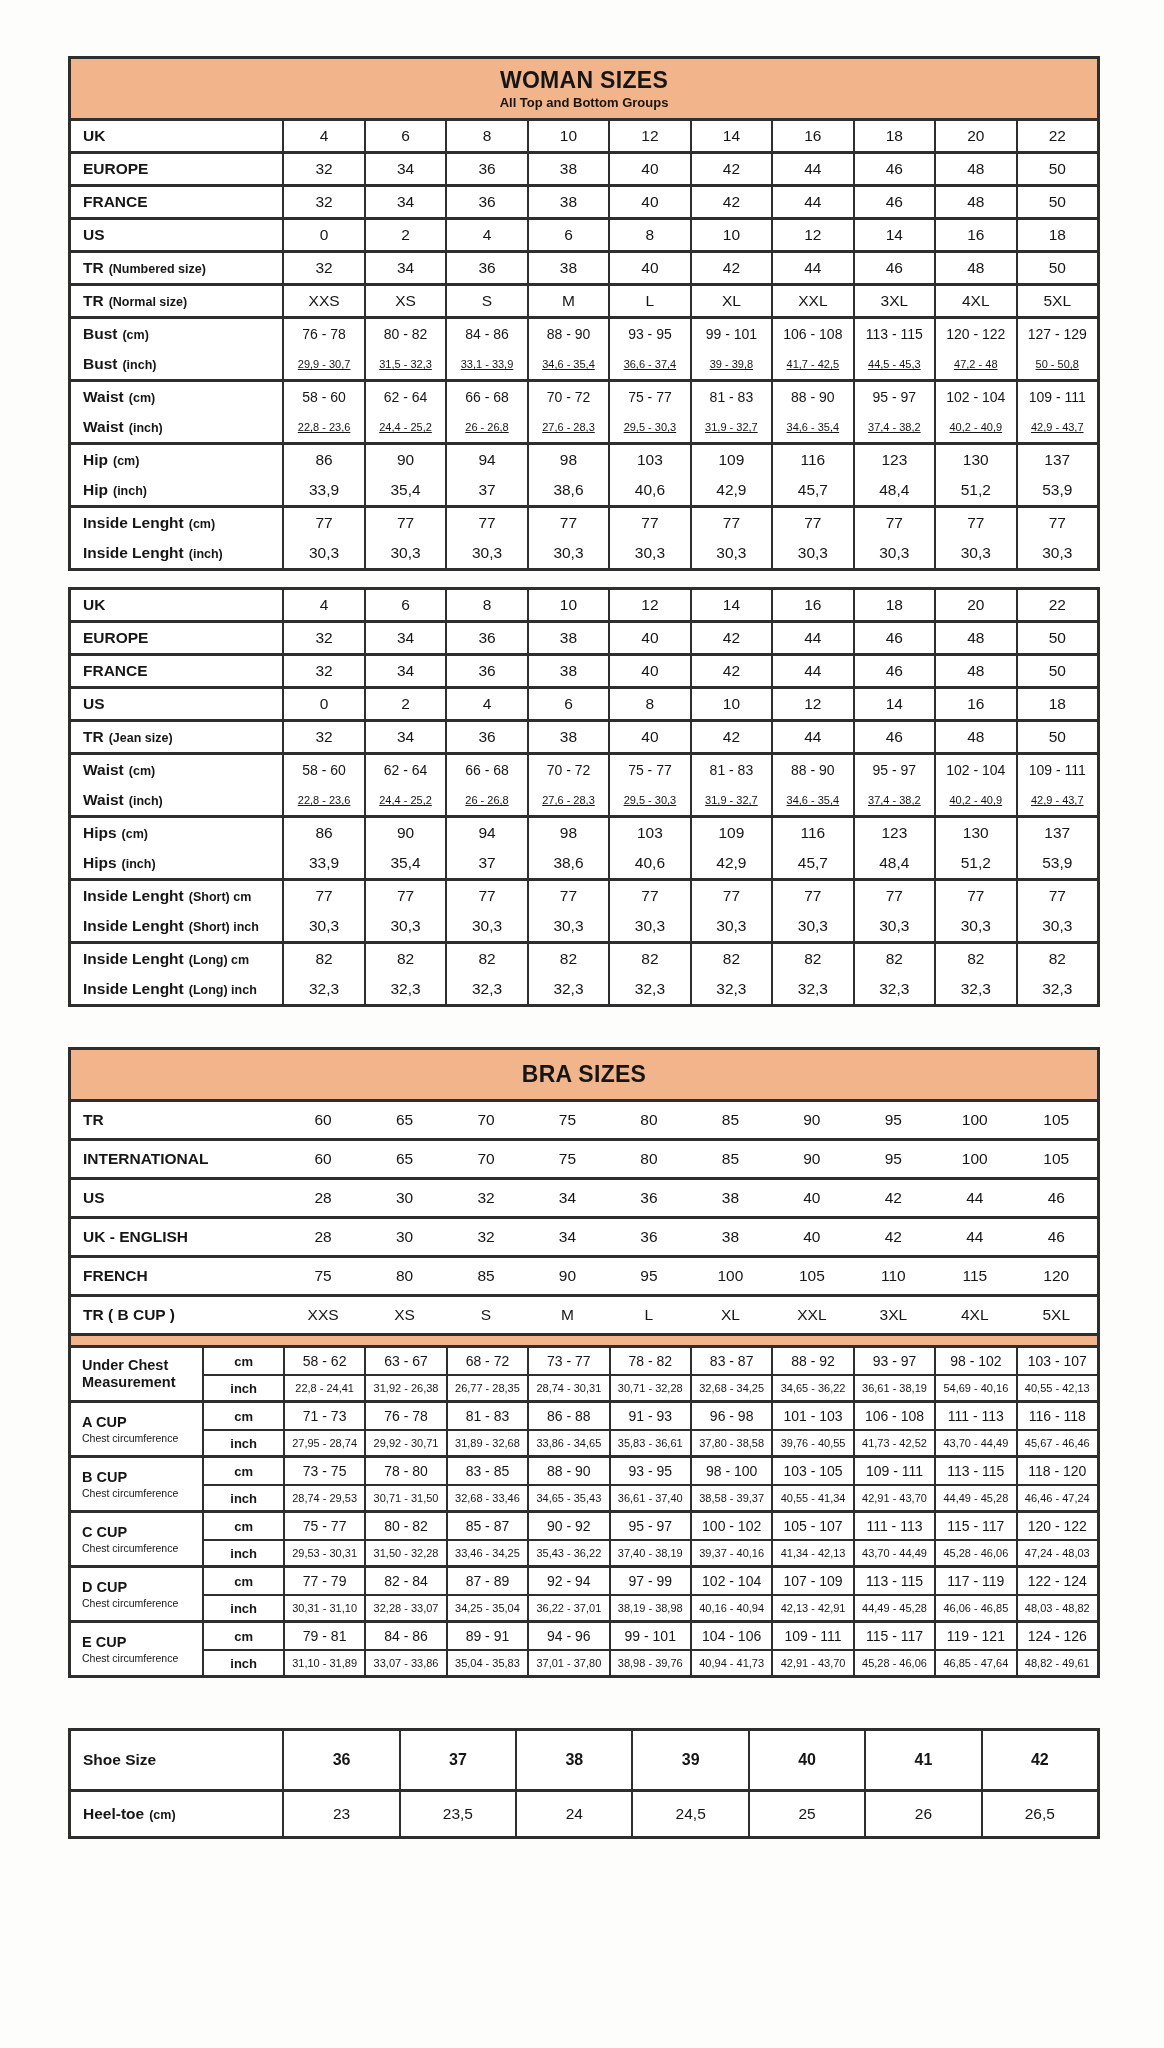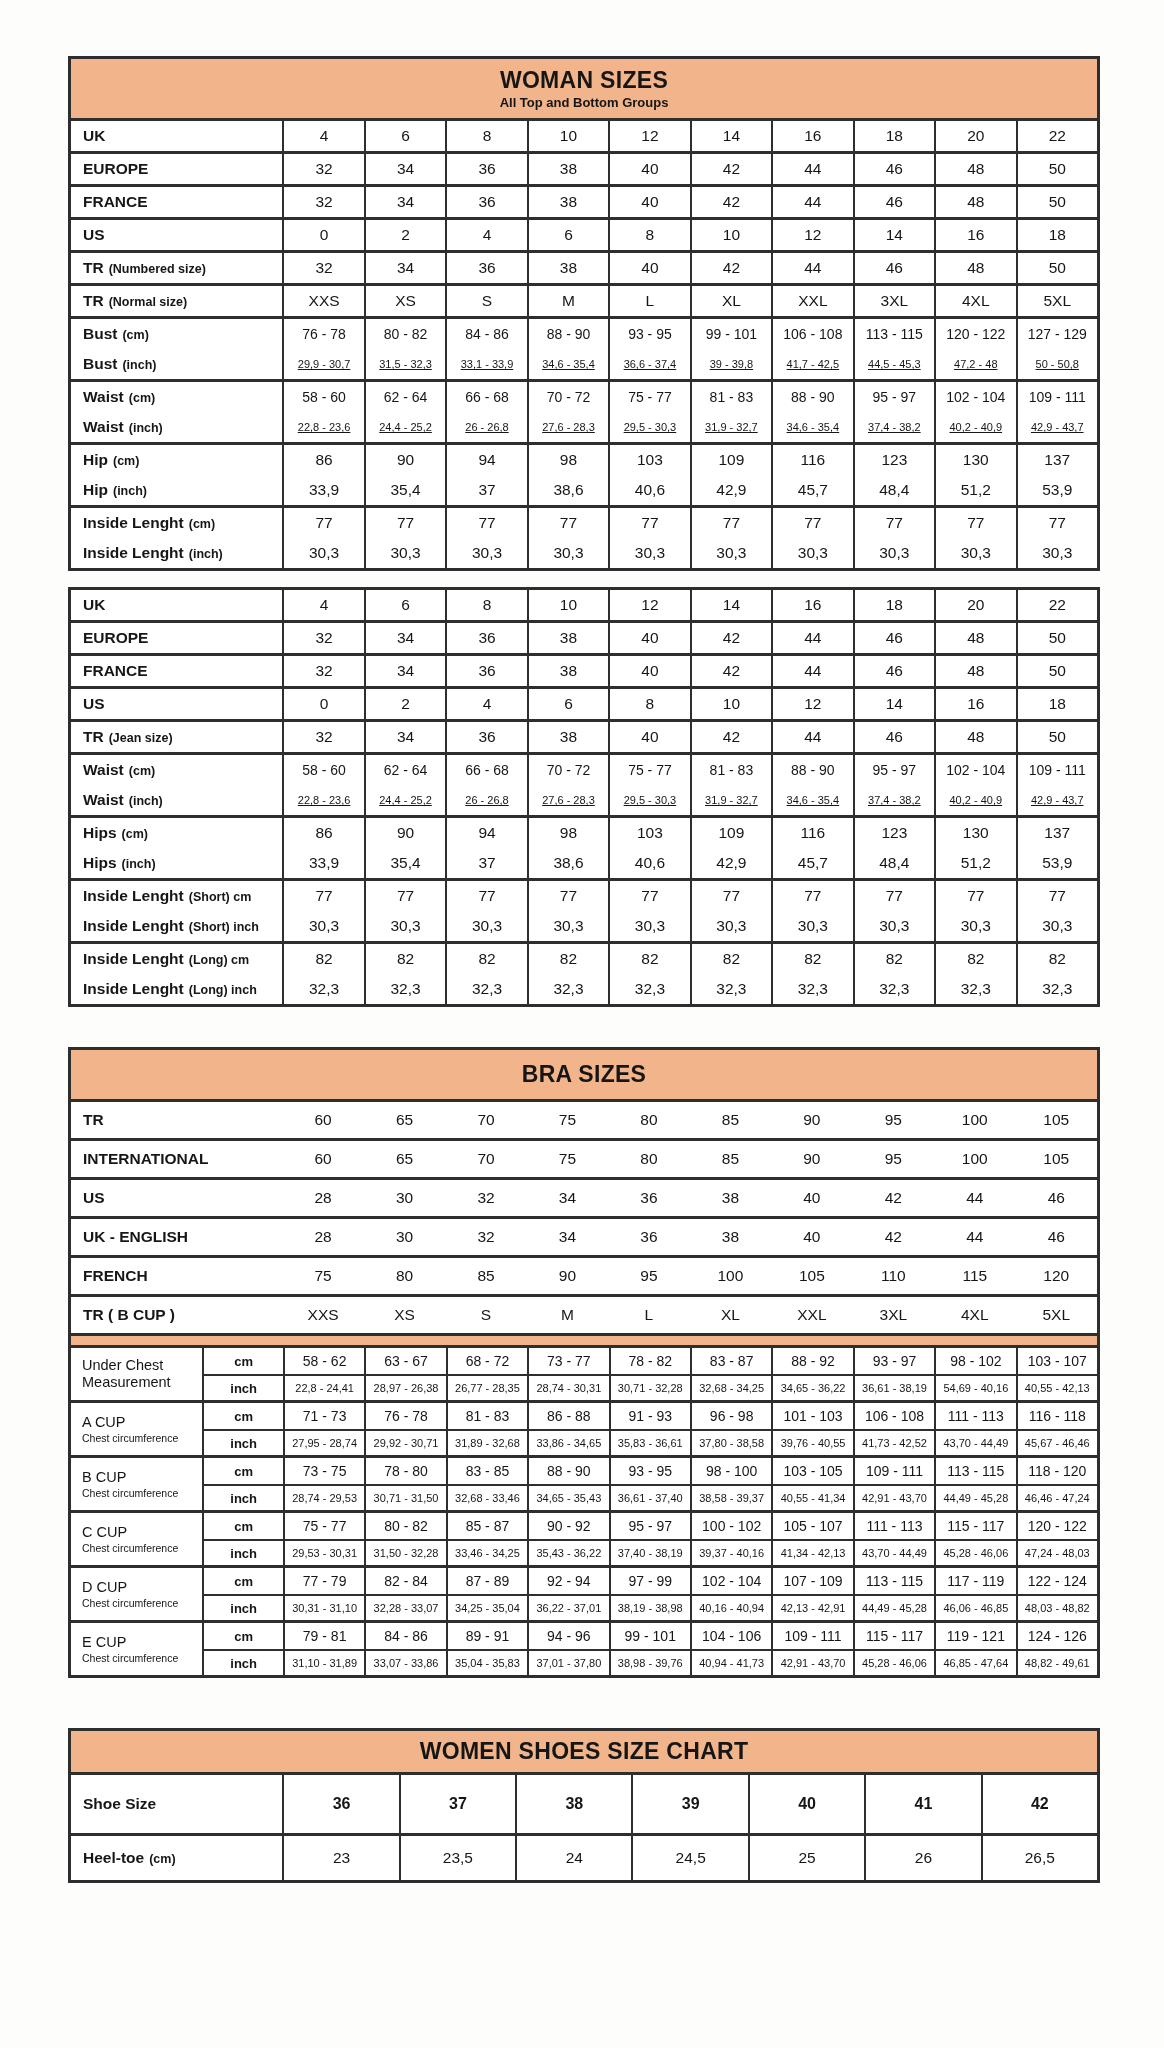--- a/index.html
+++ b/index.html
@@ -47,21 +47,21 @@
   .xxs .vc{font-size:11px;}
   .strong .vc{font-weight:bold;font-size:16px;}
   
   .strip{height:15px;background:var(--peach);border-top:3px solid var(--line);border-bottom:3px solid var(--line);}
   .cup-block{display:grid;grid-template-columns:13% 1fr;}
   .cup-label{
     border-right:2px solid var(--line);
     display:flex;flex-direction:column;justify-content:center;
     padding-left:11px;padding-right:4px;
   }
-  .cup-label-main{font-weight:normal;font-size:14.5px;line-height:1.15;}
+  .cup-label-main{font-weight:bold;font-size:14.5px;line-height:1.15;}
   .cup-label-sub{font-size:10.5px;margin-top:1px;}
   .cup-rows .row{grid-template-columns:8.8% repeat(10,1fr);--rh:26px;}
   .cup-rows .row + .row{border-top:2px solid var(--line);}
   .cup-rows .vc{border-left:2px solid var(--line);}
   .uc{font-weight:bold;font-size:13px;text-align:center;}
   #t1{margin-top:16px;}
   #t2{margin-top:40px;}
   #t3{margin-top:50px;}
 </style>
 </head>
@@ -669,21 +669,21 @@
               <div class="vc">78 - 82</div>
               <div class="vc">83 - 87</div>
               <div class="vc">88 - 92</div>
               <div class="vc">93 - 97</div>
               <div class="vc">98 - 102</div>
               <div class="vc">103 - 107</div>
             </div>
             <div class="row xxs">
               <div class="uc">inch</div>
               <div class="vc">22,8 - 24,41</div>
-              <div class="vc">28,97 - 26,38</div>
+              <div class="vc">31,92 - 26,38</div>
               <div class="vc">26,77 - 28,35</div>
               <div class="vc">28,74 - 30,31</div>
               <div class="vc">30,71 - 32,28</div>
               <div class="vc">32,68 - 34,25</div>
               <div class="vc">34,65 - 36,22</div>
               <div class="vc">36,61 - 38,19</div>
               <div class="vc">54,69 - 40,16</div>
               <div class="vc">40,55 - 42,13</div>
             </div>
           </div>
@@ -855,23 +855,20 @@
               <div class="vc">45,28 - 46,06</div>
               <div class="vc">46,85 - 47,64</div>
               <div class="vc">48,82 - 49,61</div>
             </div>
           </div>
         </div>
       </div>
   </section>
 
   <section class="tbl" id="t3">
-    <div class="titlebar">
-      <div class="title">WOMEN SHOES SIZE CHART</div>
-    </div>
     <div class="rows">
         <div class="block">
           <div class="row r-shoes  strong">
             <div class="lc">
               <span class="lbl">Shoe Size</span>
             </div>
             <div class="vc">36</div>
             <div class="vc">37</div>
             <div class="vc">38</div>
             <div class="vc">39</div>

